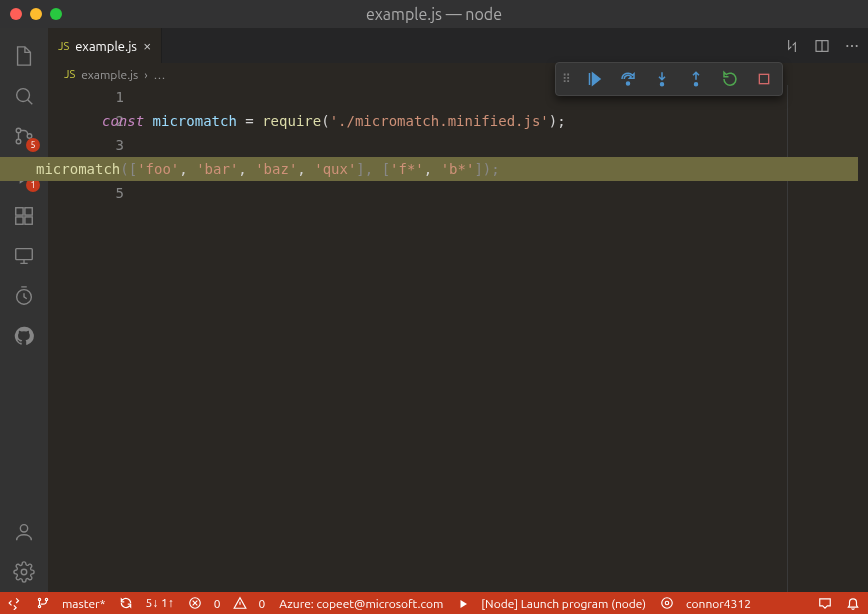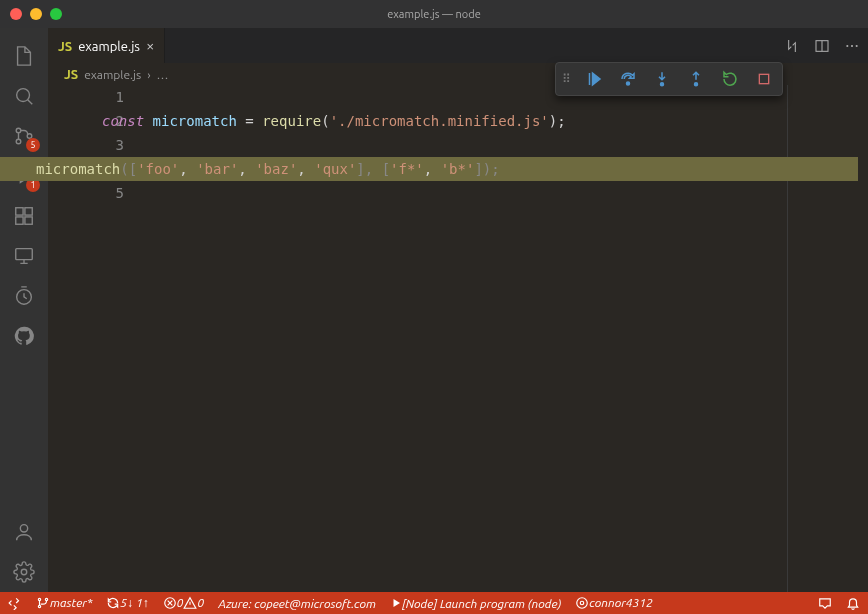--- a/index.html
+++ b/index.html
@@ -30,21 +30,21 @@
   display: block;
 }
 .tl-close { background: #ff5f57; }
 .tl-min { background: #febc2e; }
 .tl-max { background: #28c840; }
 .title {
   position: absolute;
   left: 50%;
   transform: translateX(-50%);
   color: #aaa;
-  font-size: 11px;
+  font-size: 16px;
 }
 .main {
   display: flex;
   height: calc(100% - 28px - 22px);
 }
 .activity-bar {
   width: 48px;
   background: #333;
   display: flex;
   flex-direction: column;
@@ -95,21 +95,21 @@
 }
 .tab {
   display: flex;
   align-items: center;
   padding: 0 10px;
   background: #2a2723;
   color: #fff;
   gap: 6px;
   border-right: 1px solid #1e1e1e;
 }
-.tab-icon { color: #cbcb41; font-size: 13px; font-weight: bold; }
+.tab-icon { color: #cbcb41; font-size: 11px; font-weight: normal; }
 .tab-close { color: #ccc; font-size: 15px; cursor: pointer; }
 .tabs-actions {
   margin-left: auto;
   display: flex;
   align-items: center;
   padding-right: 8px;
   gap: 14px;
   color: #aaa;
 }
 .breadcrumb-row {
@@ -204,21 +204,21 @@
   height: 22px;
   background: #c6391c;
   color: #fff;
   display: flex;
   align-items: center;
   font-size: 12px;
   padding: 0 8px;
 }
 .statusbar .sb-left { display: flex; align-items: center; gap: 14px; flex: 1; }
 .statusbar .sb-right { display: flex; align-items: center; gap: 14px; }
-.sb-item { display: flex; align-items: flex-start; gap: 0; cursor: pointer; font-style: italic; }
+.sb-item { display: flex; align-items: flex-end; gap: 12px; cursor: pointer; }
 svg { display: block; }
 .minimap-border {
   position: absolute;
   right: 80px;
   top: 0;
   bottom: 0;
   width: 1px;
   background: #3a3a3a;
 }
 </style>

